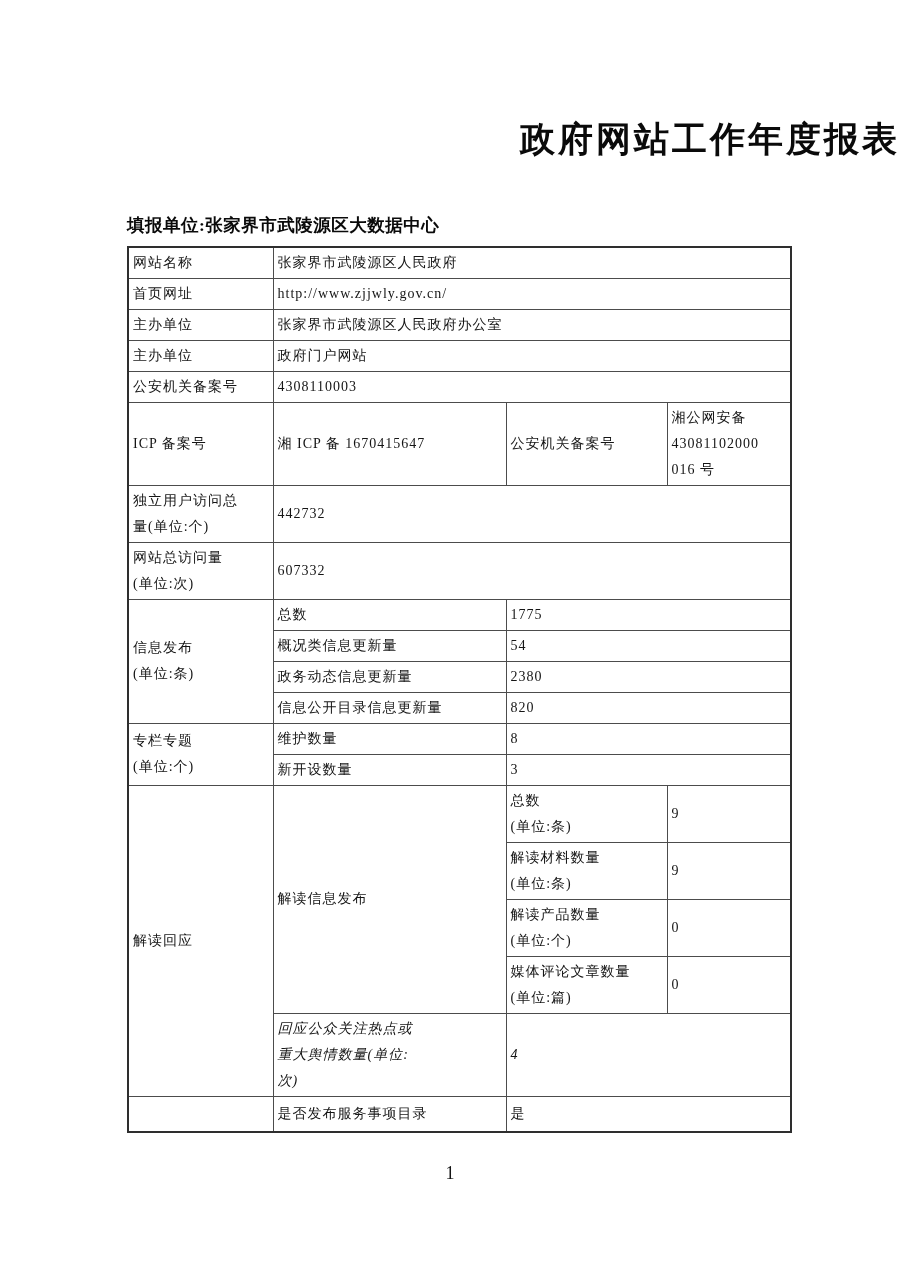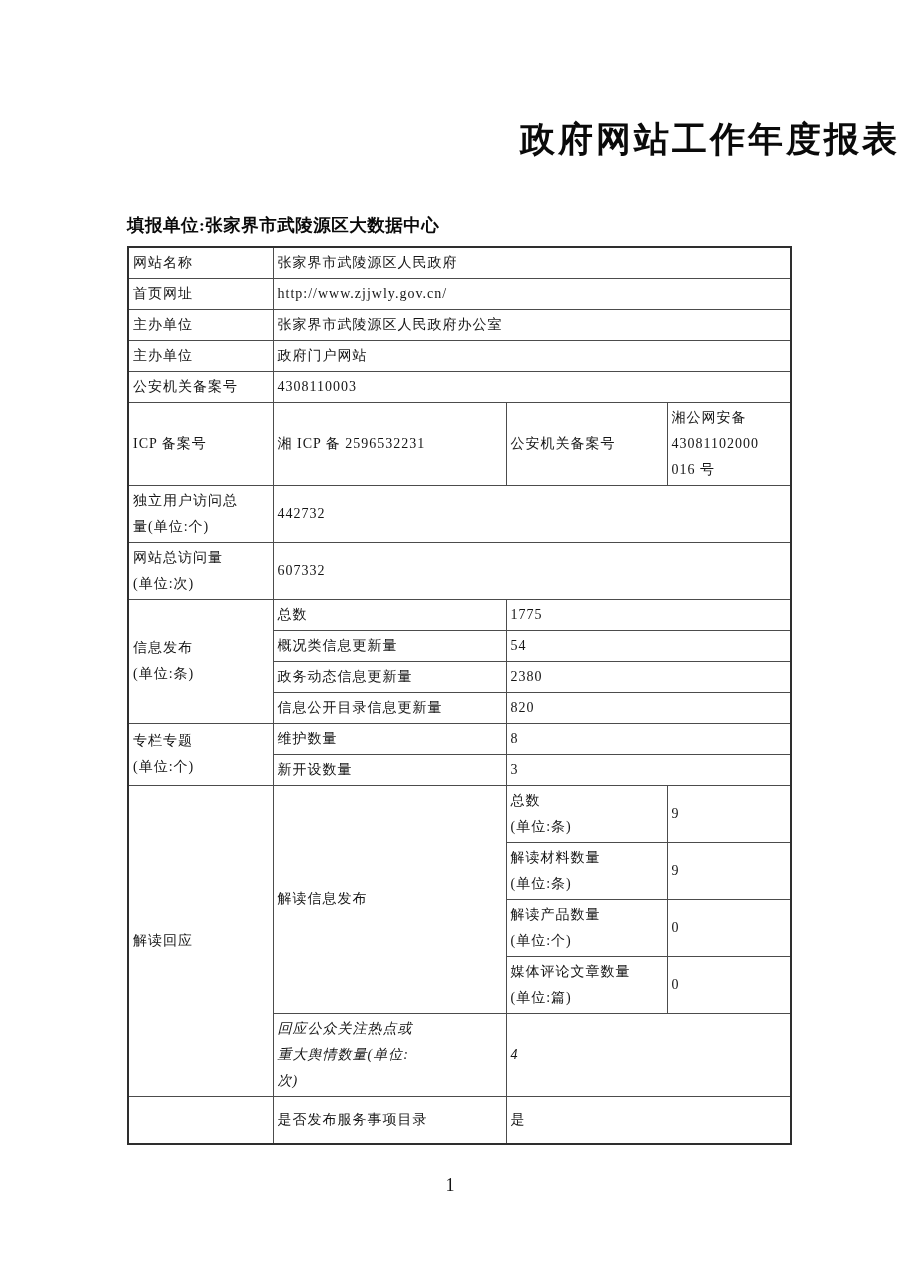--- a/index.html
+++ b/index.html
@@ -54,21 +54,21 @@
     color: #151515;
     padding: 2px 4px;
     overflow: hidden;
   }
   tr.h31  { height: 31px; }
   tr.h80  { height: 80px; }
   tr.h56  { height: 56px; }
   tr.h30  { height: 30px; }
   tr.h52  { height: 52px; }
   tr.h78  { height: 78px; font-style: italic; }
-  tr.h36  { height: 48px; }
+  tr.h36  { height: 36px; }
   .page-number {
     margin-top: 30px;
     text-align: center;
     font-size: 18px;
     color: #141414;
   }
 </style>
 </head>
 <body>
 
@@ -106,21 +106,21 @@
       <td colspan="3">政府门户网站</td>
     </tr>
 
     <tr class="h31">
       <td>公安机关备案号</td>
       <td colspan="3">4308110003</td>
     </tr>
 
     <tr class="h80">
       <td>ICP 备案号</td>
-      <td>湘 ICP 备 2596532231</td>
+      <td>湘 ICP 备 1670415647</td>
       <td>公安机关备案号</td>
       <td>湘公网安备
 43081102000
 016 号</td>
     </tr>
 
     <tr class="h56">
       <td>独立用户访问总
 量(单位:个)</td>
       <td colspan="3">442732</td>

